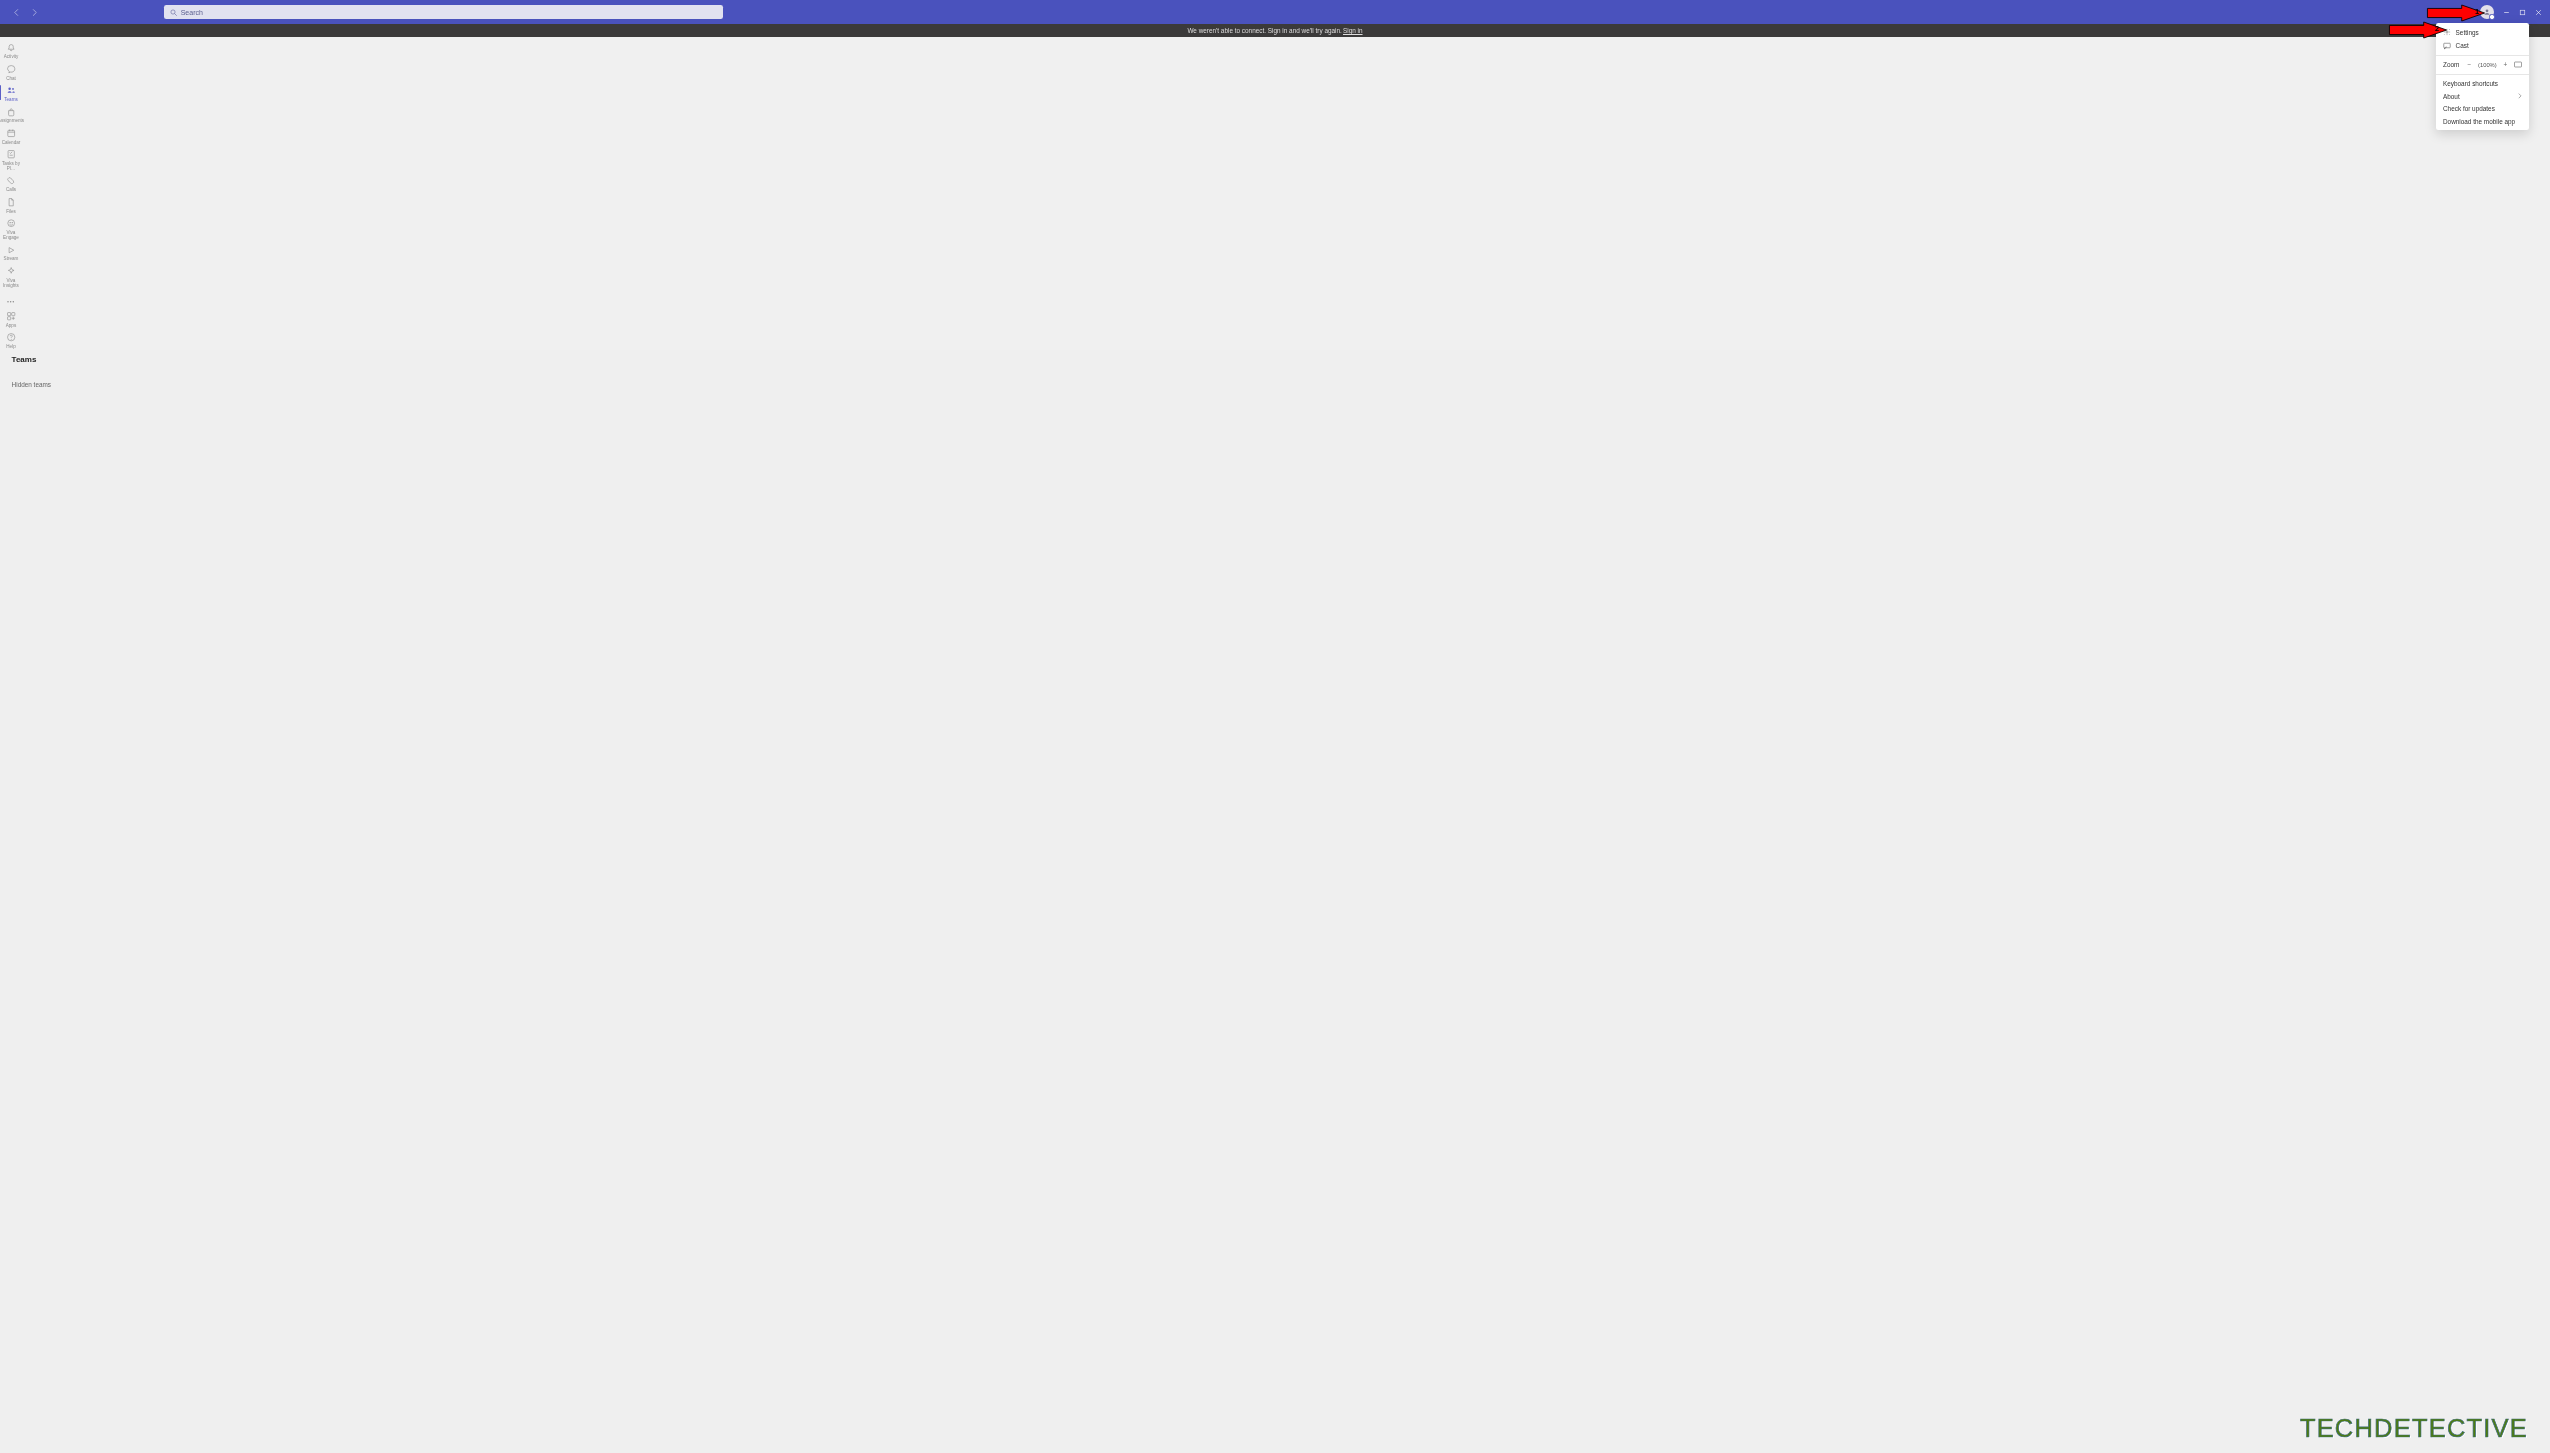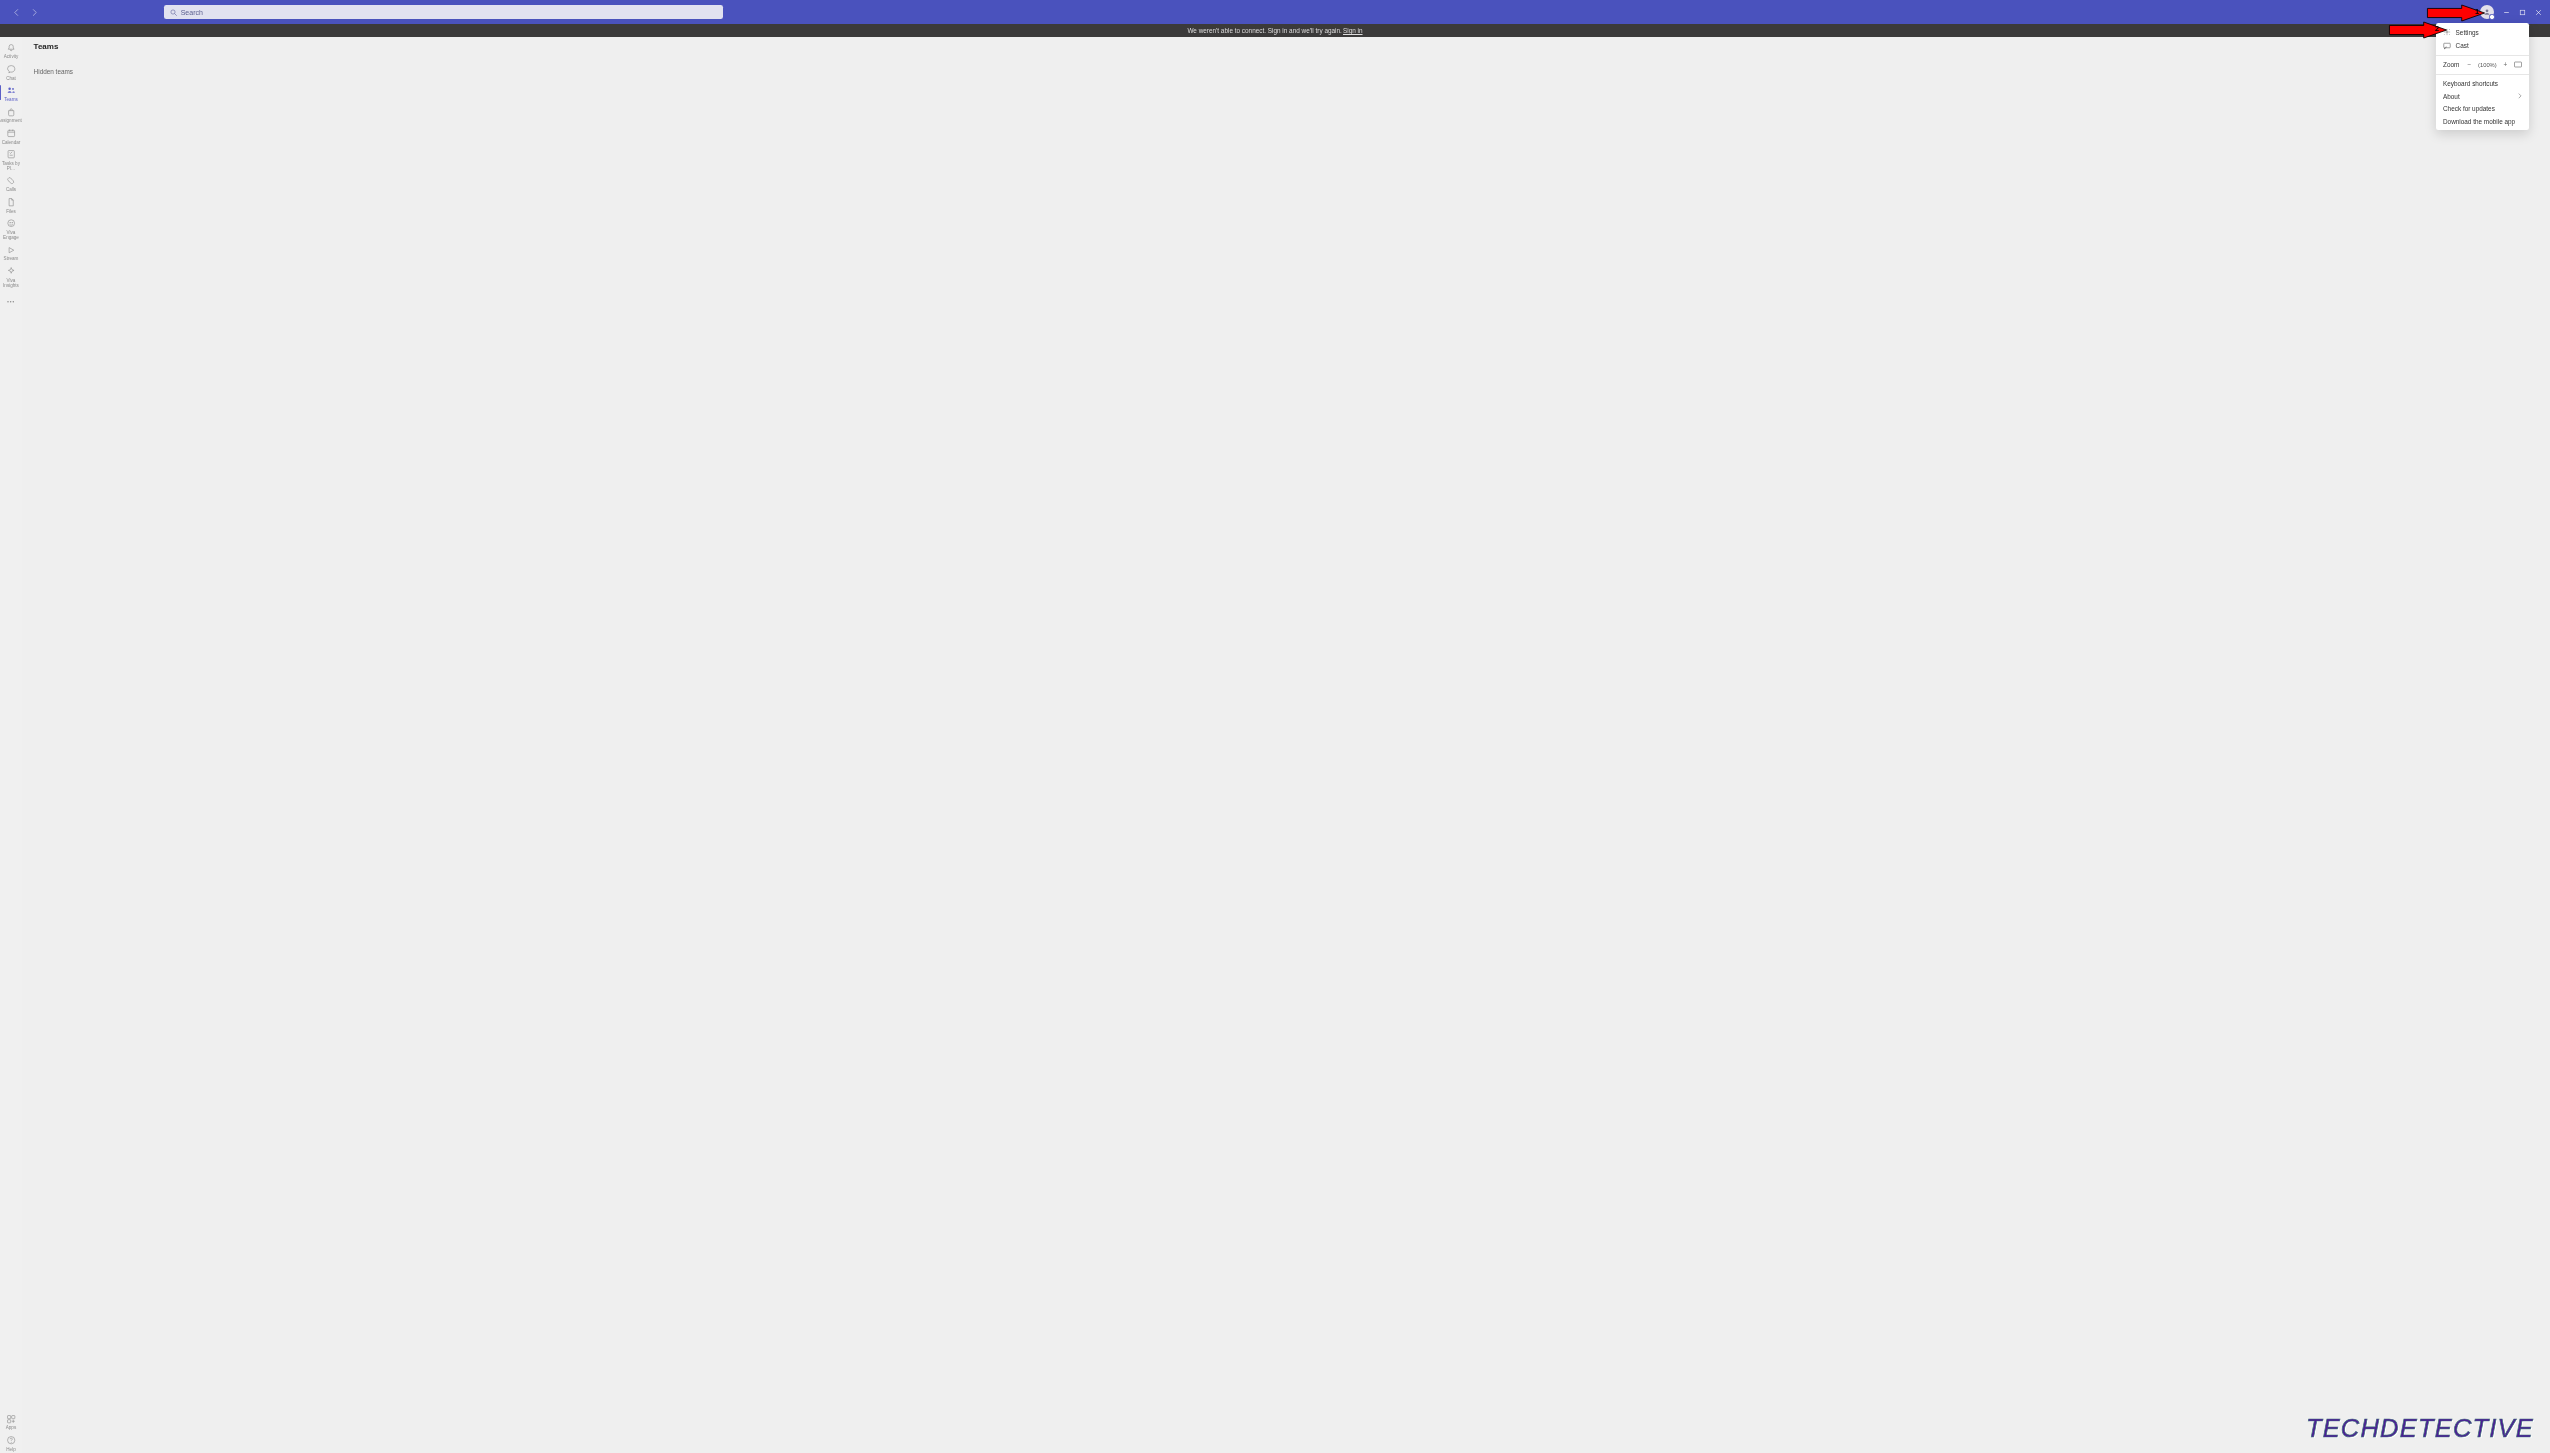--- a/index.html
+++ b/index.html
@@ -69,20 +69,21 @@
     justify-content: center;
   }
   .banner a { color: #dedddd; text-decoration: underline; margin-left: 1.2px; cursor: pointer; }
 
   
   .body {
     position: absolute;
     top: 37px; 
     left: 0; right: 0; bottom: 0;
     display: flex;
+    flex-direction: column;
   }
   .apprail {
     width: 22px;
     background: #f0f0f0;
     border-right: none;
     display: flex;
     flex-direction: column;
     align-items: center;
     padding-top: 2.3px;
   }
@@ -159,26 +160,25 @@
   .arrow-annot .num {
     position:absolute;
     font-weight: bold;
     color: #000;
     font-size: 7.5px;
   }
 
   
   .watermark {
     position: absolute;
-    right: 16px; bottom: 10.4px;
+    right: 22px; bottom: 10.4px;
     font-family: Impact, "Arial Black", sans-serif;
     font-size: 25.5px;
-    font-style: italic;
     letter-spacing: 1.2px;
-    color: #4c1d95;
+    color: #4d7c0f;
     -webkit-text-stroke: 0.7px #3e6b7a;
     text-shadow: 1.2px 1.2px 0 #fff;
     user-select: none;
   }
 </style>
 </head>
 <body>
 
 <div class="titlebar">
   <div class="nav-arrows">

